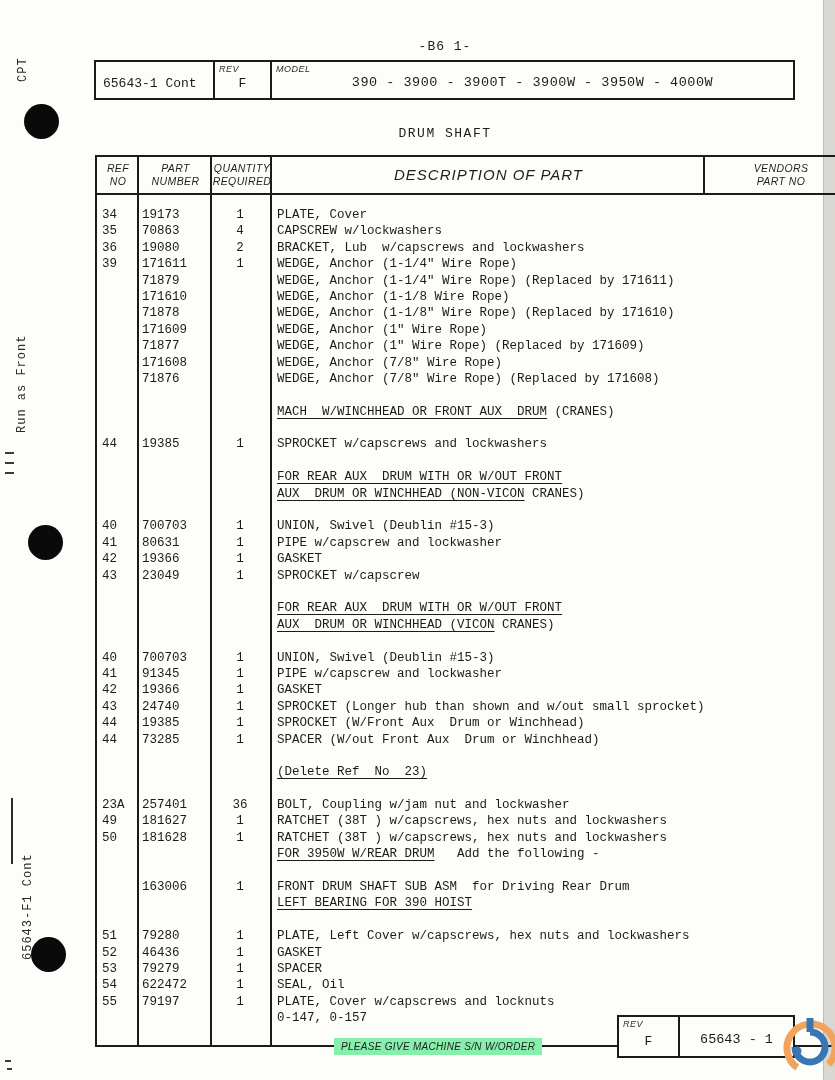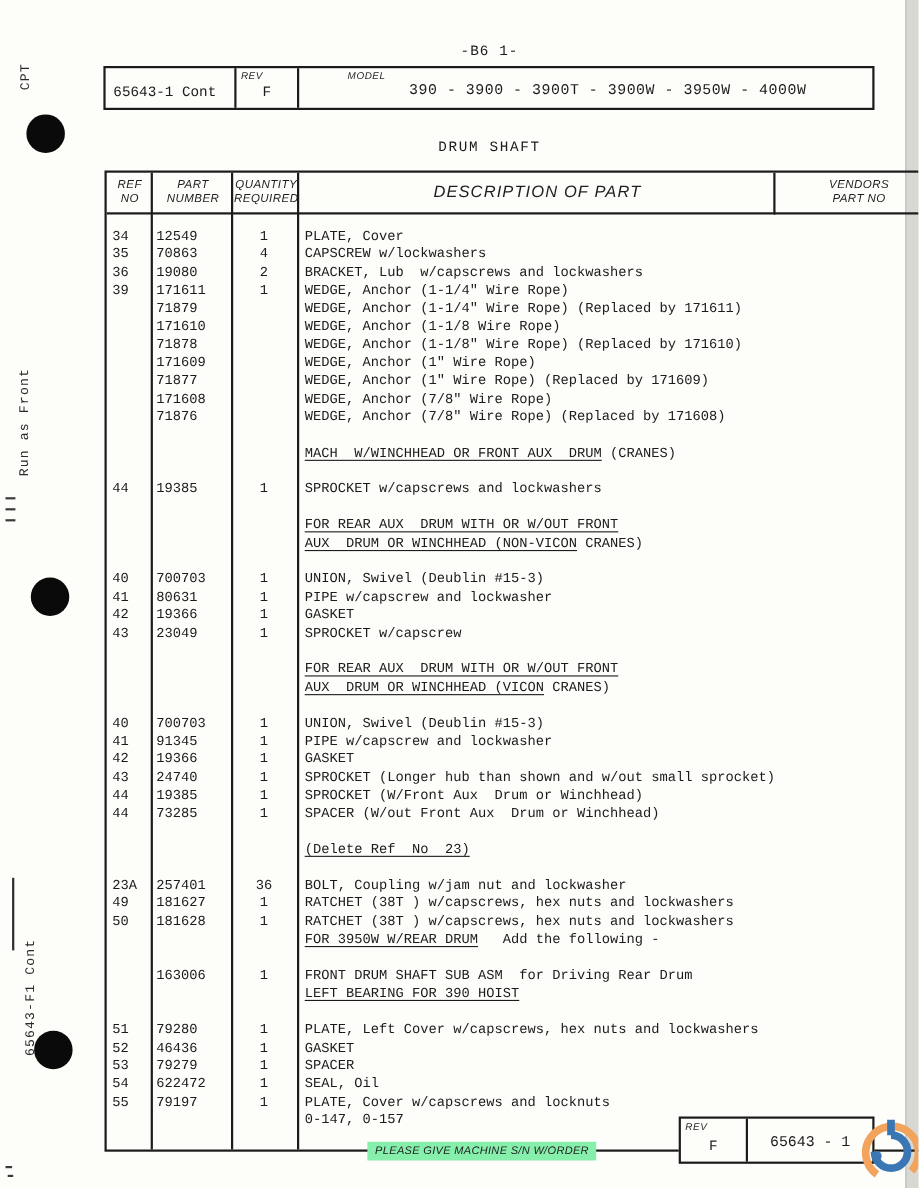--- a/index.html
+++ b/index.html
@@ -21,21 +21,21 @@
   .vline{position:absolute;left:11px;top:798px;width:2px;height:66px;background:#2c2c2c;}
   
   .pageref{position:absolute;left:95px;top:39px;width:700px;text-align:center;
            font-size:13px;letter-spacing:1px;}
   .titleblock{position:absolute;left:94px;top:60px;width:701px;height:40px;
               border:2px solid #1b1b1b;box-sizing:border-box;display:flex;background:#fdfdfa;}
   .tb-cell{position:relative;box-sizing:border-box;height:100%;}
   .tb-doc{width:119px;border-right:2px solid #1b1b1b;font-size:13px;
           display:flex;align-items:flex-end;padding:0 0 7px 7px;}
   .tb-rev{width:57px;border-right:2px solid #1b1b1b;}
-  .tb-model{flex:1;margin-left:40px;}
+  .tb-model{flex:1;}
   .slabel{position:absolute;left:4px;top:2px;font-family:"Liberation Sans",sans-serif;
           font-style:italic;font-size:9px;letter-spacing:.5px;color:#2a2a2a;}
   .tb-rev .val{position:absolute;left:0;right:0;top:14px;text-align:center;font-size:13px;}
   .tb-model .val{position:absolute;left:0;right:0;top:13px;text-align:center;
                  font-size:13.5px;letter-spacing:.5px;white-space:pre;}
   .doctitle{position:absolute;left:95px;top:126px;width:700px;text-align:center;
             font-size:13px;letter-spacing:1.5px;}
   
   .ptable{position:absolute;left:95px;top:155px;width:764px;height:892px;
           border:2px solid #1b1b1b;box-sizing:border-box;}
@@ -124,21 +124,21 @@
         <span>DESCRIPTION OF PART</span>
       </div>
       <div class="hc hc5">
         <span>VENDORS</span>
           <span>PART NO</span>
       </div>
     </div>
     <div class="tbody">
         <div class="trow">
           <span class="cr">34</span>
-          <span class="cp">12549</span>
+          <span class="cp">19173</span>
           <span class="cq">1</span>
           <span class="cd"><span style="position: static;">PLATE, Cover</span></span>
         </div>
         <div class="trow">
           <span class="cr">35</span>
           <span class="cp">70863</span>
           <span class="cq">4</span>
           <span class="cd"><span style="position: static;">CAPSCREW w/lockwashers</span></span>
         </div>
         <div class="trow">

